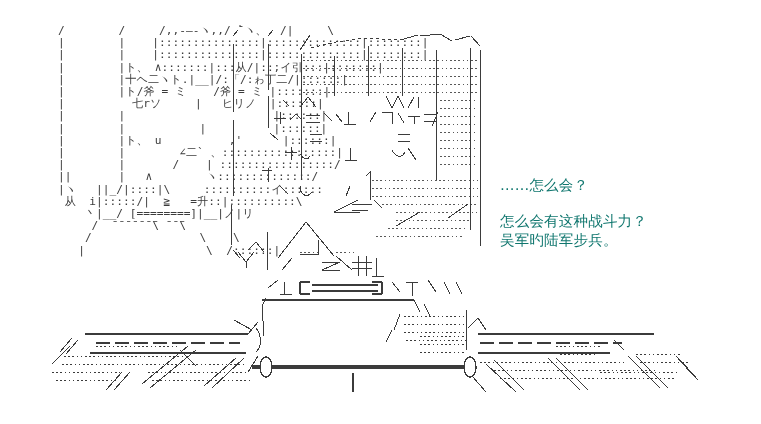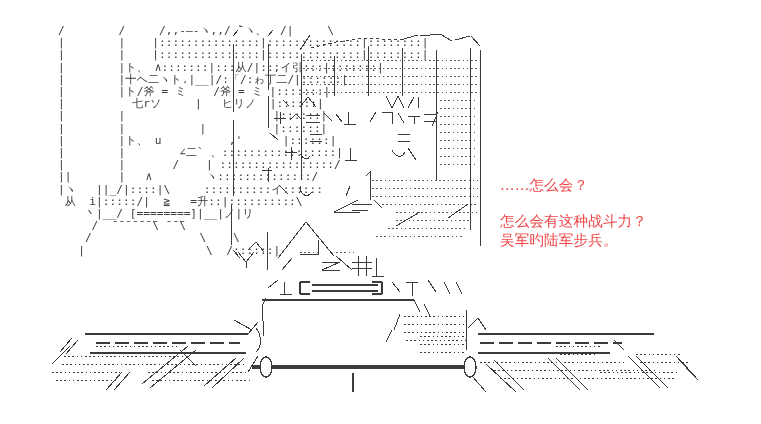--- a/index.html
+++ b/index.html
@@ -303,20 +303,20 @@
       <path d="M548 358 L580 390" stroke-width="1"></path>
       <path d="M494 360 L524 390" stroke-width="1"></path>
       <path d="M486 364 L516 392" stroke-width="1"></path>
       <path d="M676 356 L692 374" stroke-width="1"></path>
       <path d="M682 362 L698 380" stroke-width="1"></path>
 
       <path d="M472 376 L486 392" stroke-width="1"></path>
     </g>
   </svg>
 
-  <div id="dialogue" style="color: #ef4444;">
+  <div id="dialogue" style="color: #0f766e;">
     <span class="line">……怎么会？</span>
     <span class="gap"></span>
     <span class="line">怎么会有这种战斗力？</span>
     <span class="line">吴军旳陆军步兵。</span>
   </div>
 
 </div>
 
 </body></html>

